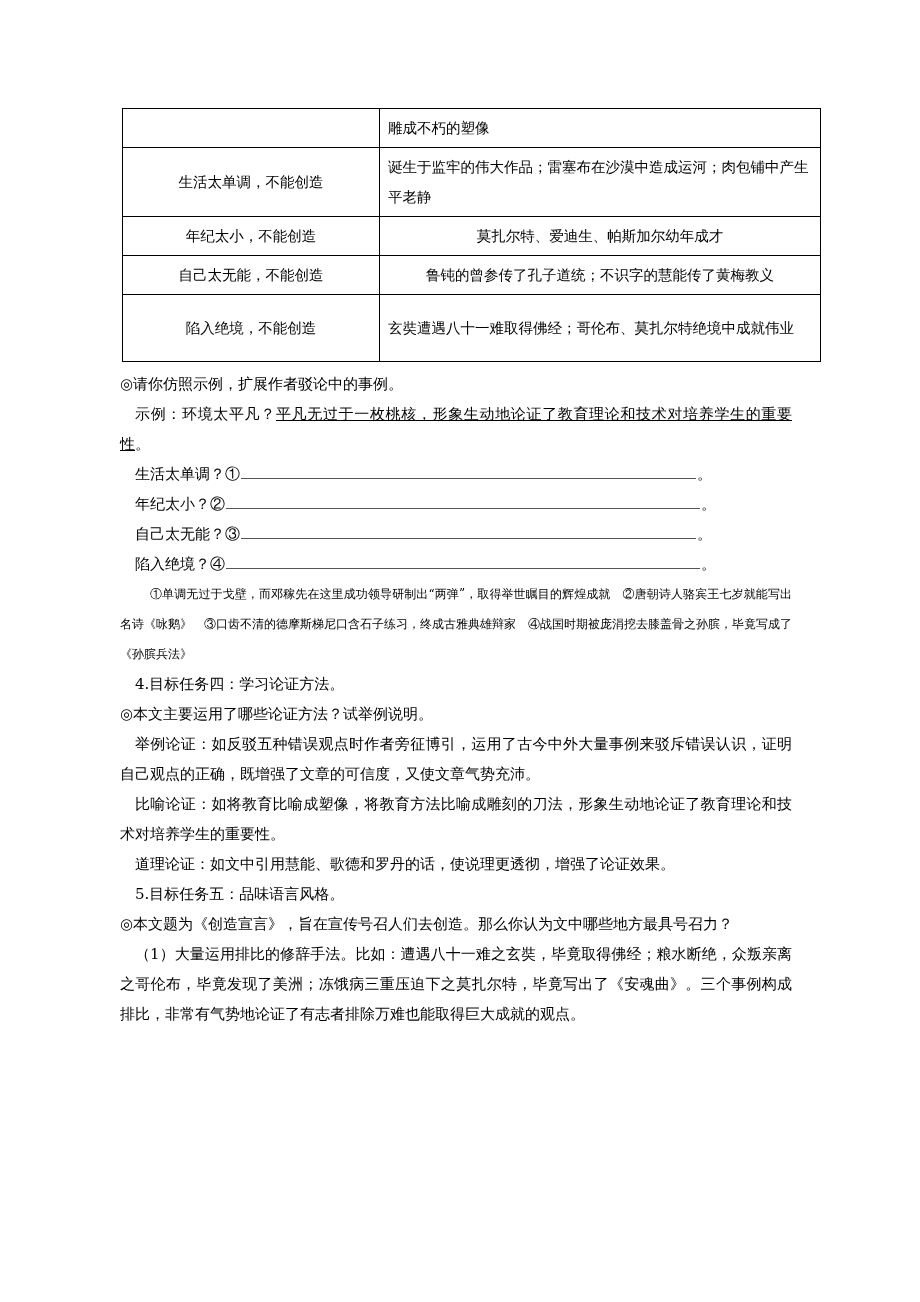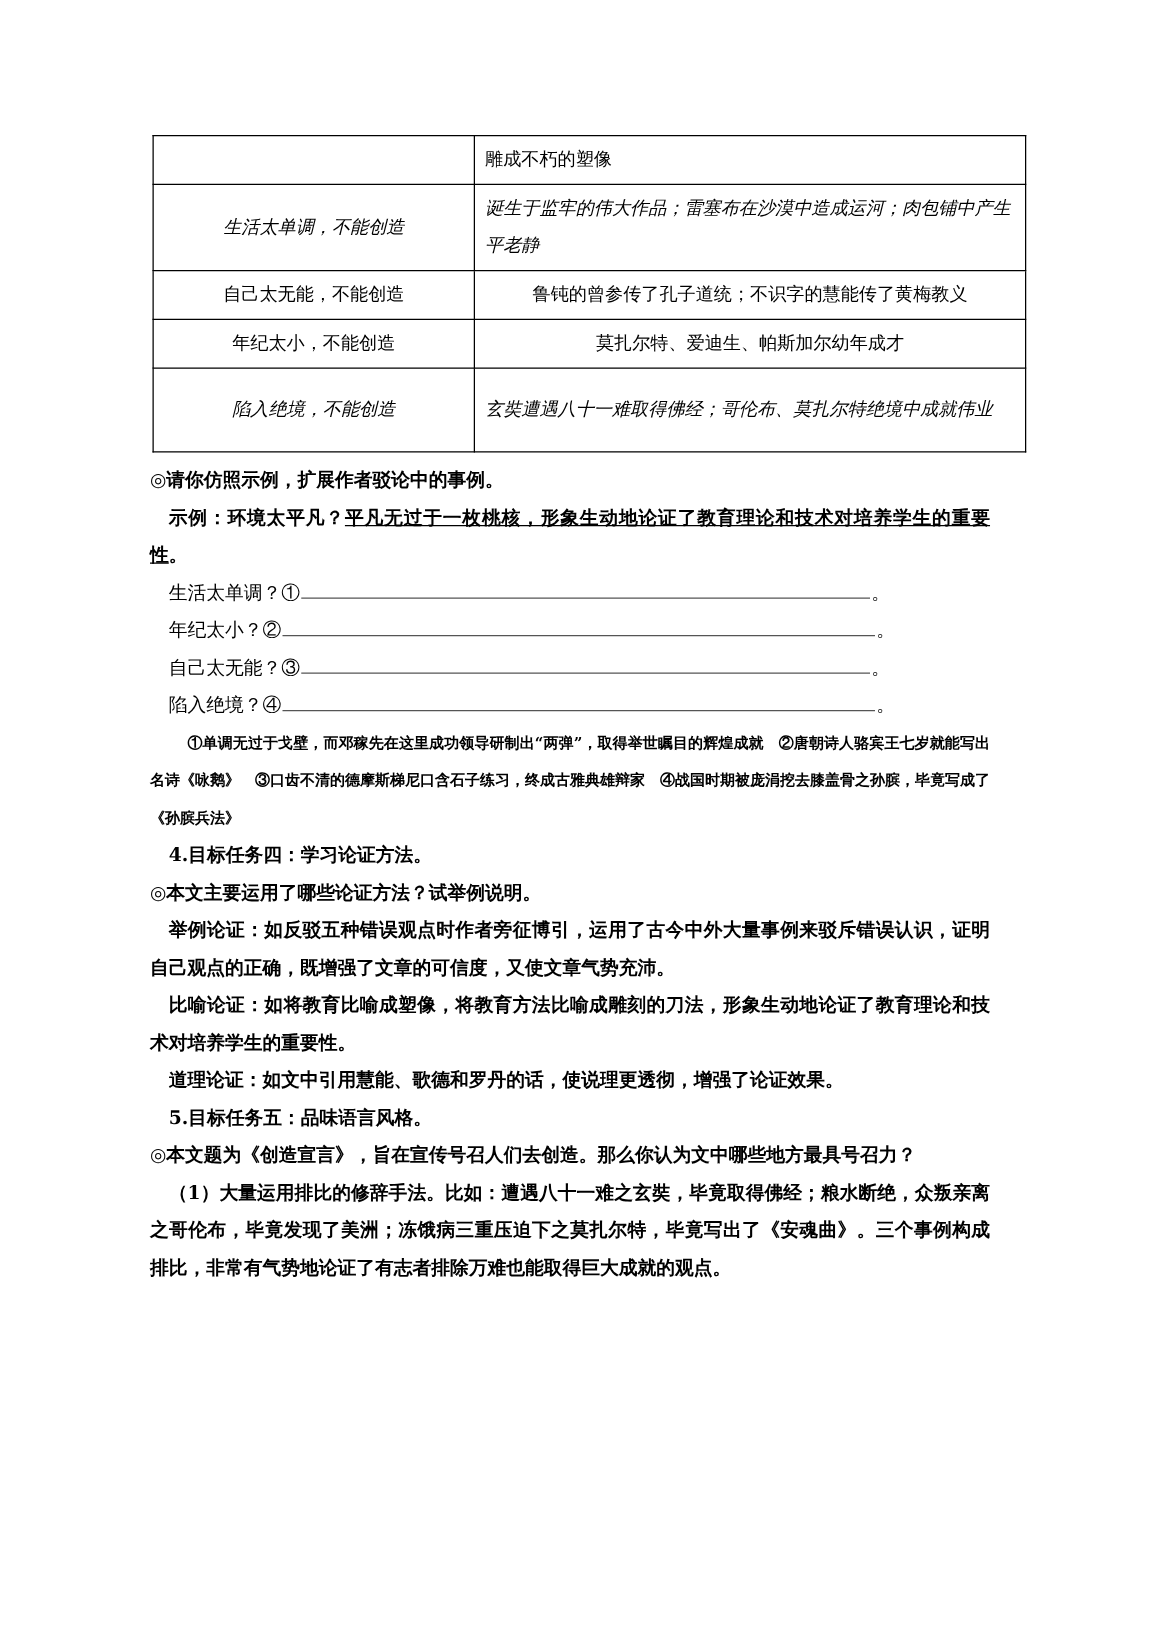--- a/index.html
+++ b/index.html
@@ -47,32 +47,31 @@
     width: 240px;
     text-align: center;
   }
   td.col-right {
     width: 424px;
     text-align: left;
   }
   td.col-right.centered {
     text-align: center;
   }
-  td.tall { height: 58px; font-style: italic; }
+  td.tall { height: 58px; }
   td.short { height: 30px; }
 
   
   p {
     margin: 0;
     font-size: 15px;
     line-height: 30px;
     text-align: justify;
     text-justify: inter-ideograph;
     font-family: "DejaVu Serif", "Liberation Serif", serif;
-    font-weight: bold;
   }
   .pad-top-6 { margin-top: 7px; }
   .indent-1 { text-indent: 15px; }
   .indent-2 { text-indent: 30px; }
   .noindent { text-indent: 0; }
 
   .u-line { text-decoration: underline; }
 
   
   .blank-row {
@@ -106,26 +105,26 @@
       <tbody>
         <tr>
           <td class="col-left short"></td>
           <td class="col-right short">雕成不朽的塑像</td>
         </tr>
         <tr>
           <td class="col-left tall">生活太单调，不能创造</td>
           <td class="col-right tall">诞生于监牢的伟大作品；雷塞布在沙漠中造成运河；肉包铺中产生平老静</td>
         </tr>
         <tr>
+          <td class="col-left short">年纪太小，不能创造</td>
+          <td class="col-right short centered">莫扎尔特、爱迪生、帕斯加尔幼年成才</td>
+        </tr>
+        <tr>
           <td class="col-left short">自己太无能，不能创造</td>
           <td class="col-right short centered">鲁钝的曾参传了孔子道统；不识字的慧能传了黄梅教义</td>
-        </tr>
-        <tr>
-          <td class="col-left short">年纪太小，不能创造</td>
-          <td class="col-right short centered">莫扎尔特、爱迪生、帕斯加尔幼年成才</td>
         </tr>
         <tr>
           <td class="col-left tall">陷入绝境，不能创造</td>
           <td class="col-right tall">玄奘遭遇八十一难取得佛经；哥伦布、莫扎尔特绝境中成就伟业</td>
         </tr>
       </tbody>
     </table>
 
     <p class="noindent pad-top-6">◎请你仿照示例，扩展作者驳论中的事例。</p>
 

